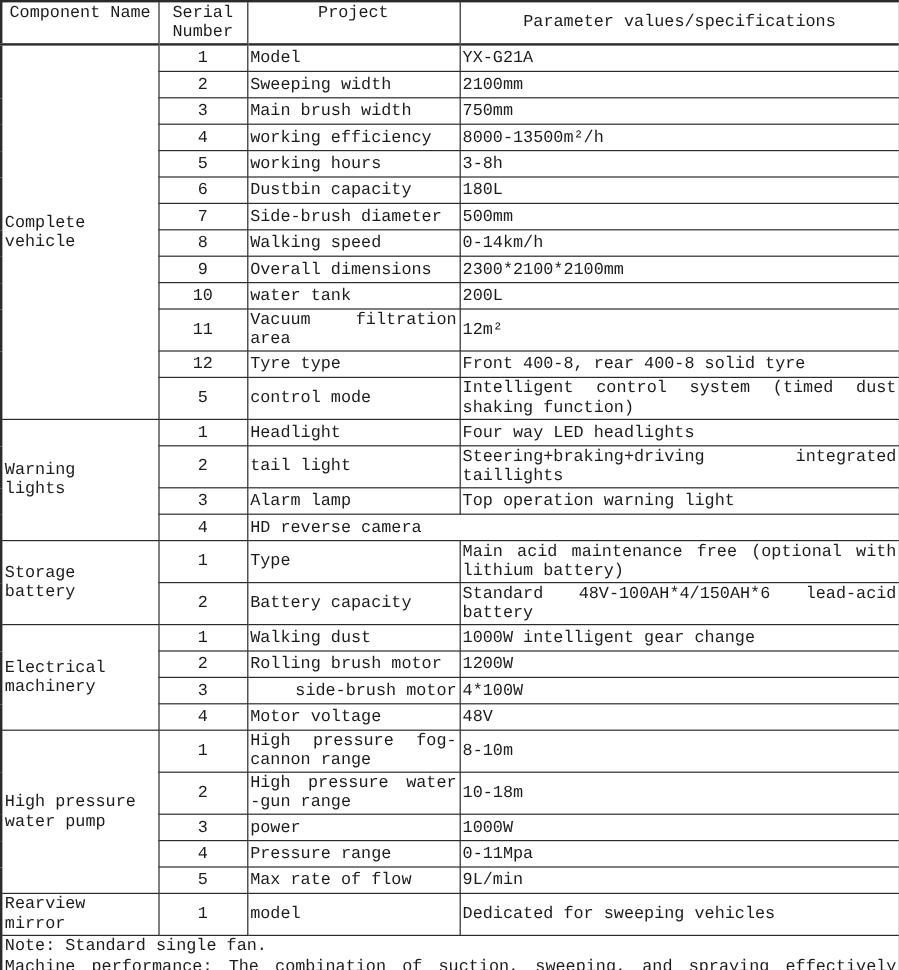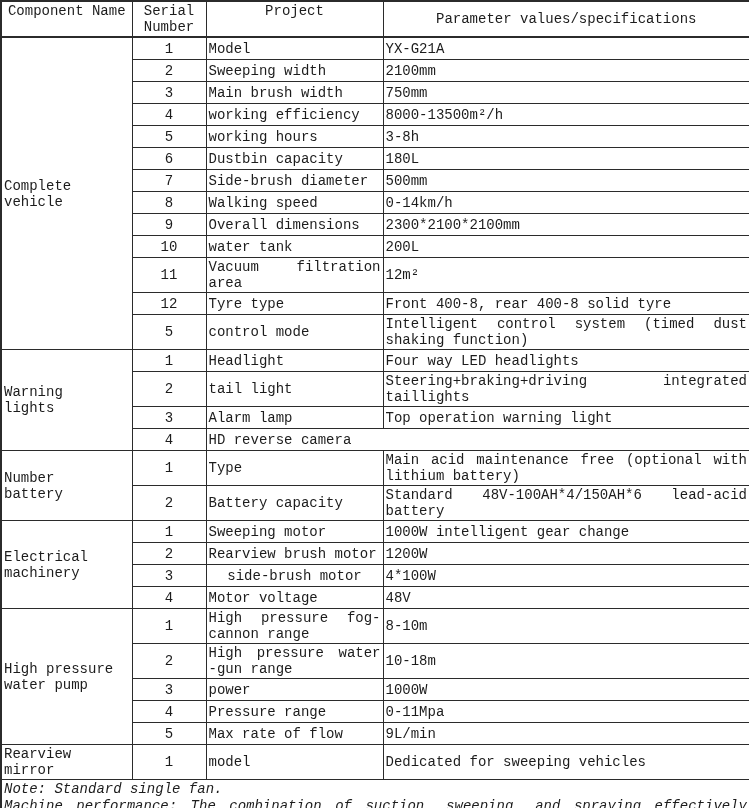--- a/index.html
+++ b/index.html
@@ -48,30 +48,29 @@
     vertical-align: middle;
     height: 19px;
   }
   td.cell-project, td.cell-value {
     text-align: justify;
     vertical-align: middle;
     height: 19px;
   }
   td.cell-project.indent {
     padding-left: 30px;
-    text-align: center;
+    text-align: right;
   }
   td.cell-notes {
     border-top-width: 2px;
     padding: 2px 3px 3px 3px;
   }
   .note-line {
     text-align: justify;
     line-height: 16.5px;
-    font-style: italic;
   }
 </style>
 </head>
 <body>
 
 <table id="spec-table">
   <colgroup>
     <col style="width:131px">
     <col style="width:74px">
     <col style="width:177px">
@@ -168,41 +167,41 @@
       <tr>
         <td class="cell-serial">3</td>
         <td class="cell-project">Alarm lamp</td>
         <td class="cell-value">Top operation warning light</td>
       </tr>
       <tr>
         <td class="cell-serial">4</td>
         <td class="cell-project" colspan="2">HD reverse camera</td>
       </tr>
       <tr class="section-start">
-        <td class="cell-component" rowspan="2">Number
+        <td class="cell-component" rowspan="2">Storage
 battery</td>
         <td class="cell-serial">1</td>
         <td class="cell-project">Type</td>
         <td class="cell-value">Main acid maintenance free (optional with lithium battery)</td>
       </tr>
       <tr>
         <td class="cell-serial">2</td>
         <td class="cell-project">Battery capacity</td>
         <td class="cell-value">Standard 48V-100AH*4/150AH*6 lead-acid battery</td>
       </tr>
       <tr class="section-start">
         <td class="cell-component" rowspan="4">Electrical
 machinery</td>
         <td class="cell-serial">1</td>
-        <td class="cell-project">Sweeping motor</td>
+        <td class="cell-project">Walking dust</td>
         <td class="cell-value">1000W intelligent gear change</td>
       </tr>
       <tr>
         <td class="cell-serial">2</td>
-        <td class="cell-project">Rearview brush motor</td>
+        <td class="cell-project">Rolling brush motor</td>
         <td class="cell-value">1200W</td>
       </tr>
       <tr>
         <td class="cell-serial">3</td>
         <td class="cell-project indent">side-brush motor</td>
         <td class="cell-value">4*100W</td>
       </tr>
       <tr>
         <td class="cell-serial">4</td>
         <td class="cell-project">Motor voltage</td>

